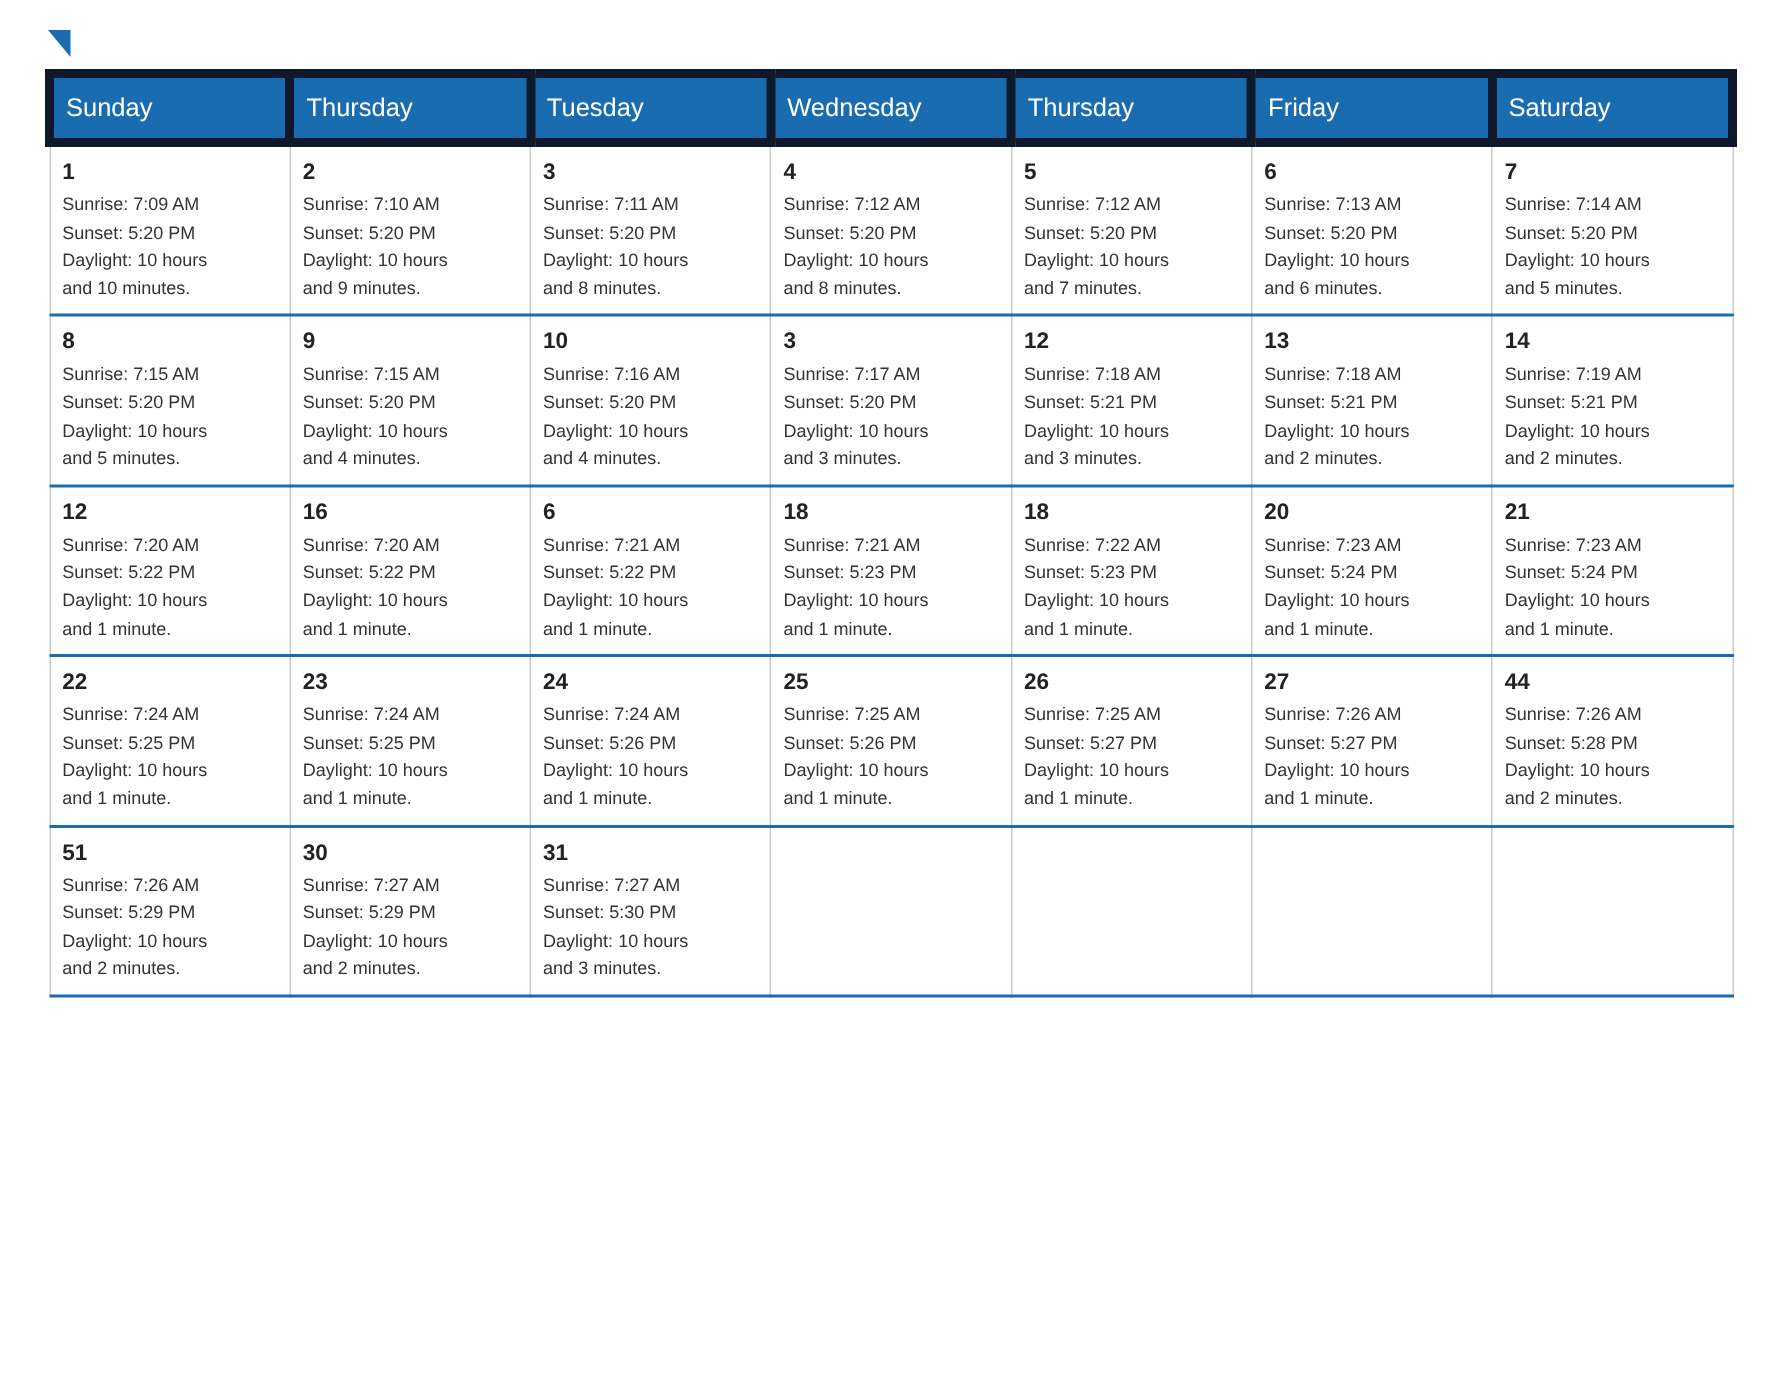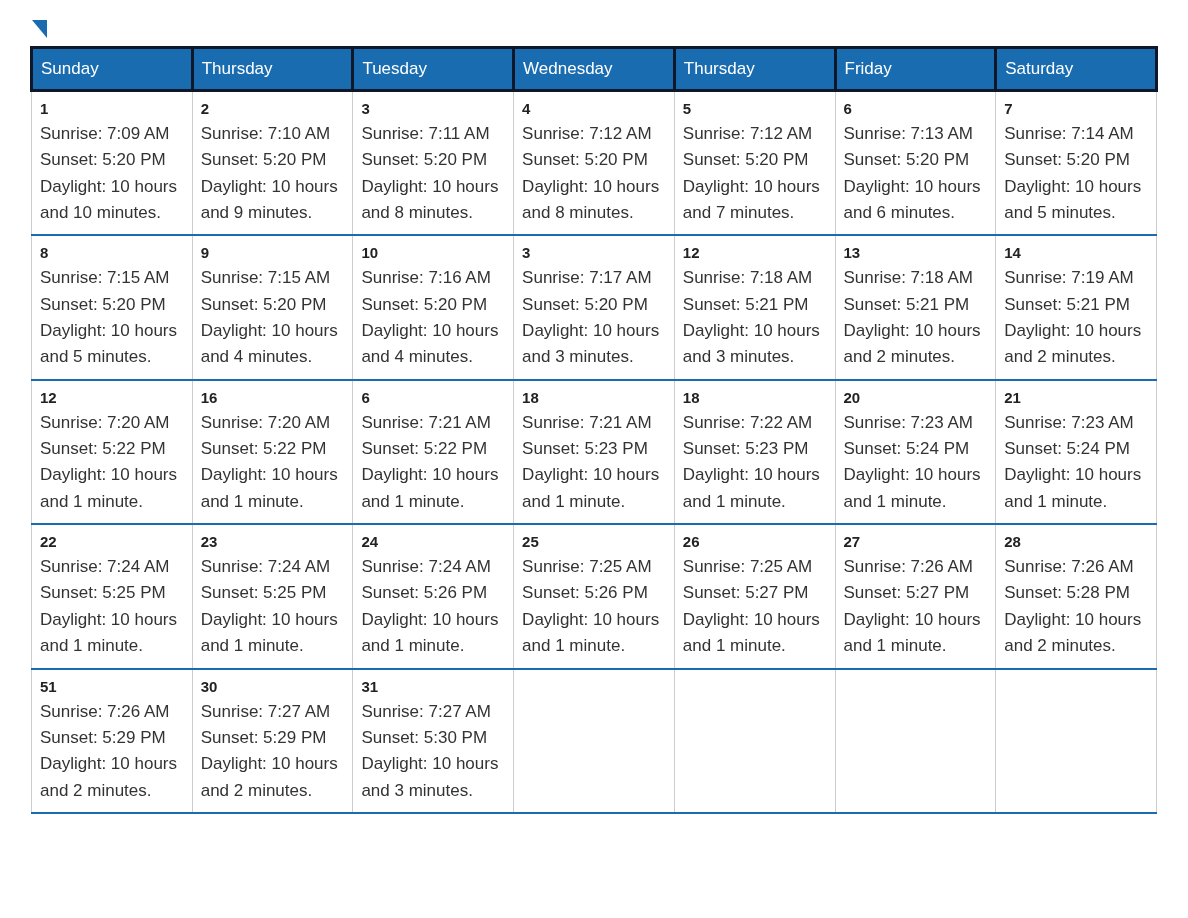--- a/index.html
+++ b/index.html
@@ -40,42 +40,42 @@
       border-collapse: collapse;
       margin-top: 10px;
     }
     thead th {
       background-color: #1a6cb0;
       color: #fff;
       font-size: 17px;
       font-weight: normal;
       padding: 10px 8px;
       text-align: left;
-      border: 3px solid #0f172a;
+      border: 6px solid #0f172a;
     }
     tbody td {
       vertical-align: top;
       padding: 8px;
       font-size: 13px;
       color: #333;
       border: 1px solid #ccc;
       width: 14.28%;
       min-height: 100px;
     }
     tbody tr {
       border-bottom: 2px solid #1a6cb0;
     }
     .day-num {
       font-size: 15px;
       font-weight: bold;
       color: #222;
       margin-bottom: 4px;
     }
     .day-info {
-      font-size: 17px;
+      font-size: 12px;
       line-height: 1.55;
       color: #333;
     }
     .empty-cell {
       background: #fff;
     }
     .logo-container {
       display: flex;
       align-items: center;
     }
@@ -225,21 +225,21 @@
         </td>
         <td>
           <div class="day-num">26</div>
           <div class="day-info">Sunrise: 7:25 AM<br>Sunset: 5:27 PM<br>Daylight: 10 hours<br>and 1 minute.</div>
         </td>
         <td>
           <div class="day-num">27</div>
           <div class="day-info">Sunrise: 7:26 AM<br>Sunset: 5:27 PM<br>Daylight: 10 hours<br>and 1 minute.</div>
         </td>
         <td>
-          <div class="day-num">28</div>
+          <div class="day-num">44</div>
           <div class="day-info">Sunrise: 7:26 AM<br>Sunset: 5:28 PM<br>Daylight: 10 hours<br>and 2 minutes.</div>
         </td>
       </tr>
       <tr>
         <td>
           <div class="day-num">51</div>
           <div class="day-info">Sunrise: 7:26 AM<br>Sunset: 5:29 PM<br>Daylight: 10 hours<br>and 2 minutes.</div>
         </td>
         <td>
           <div class="day-num">30</div>

